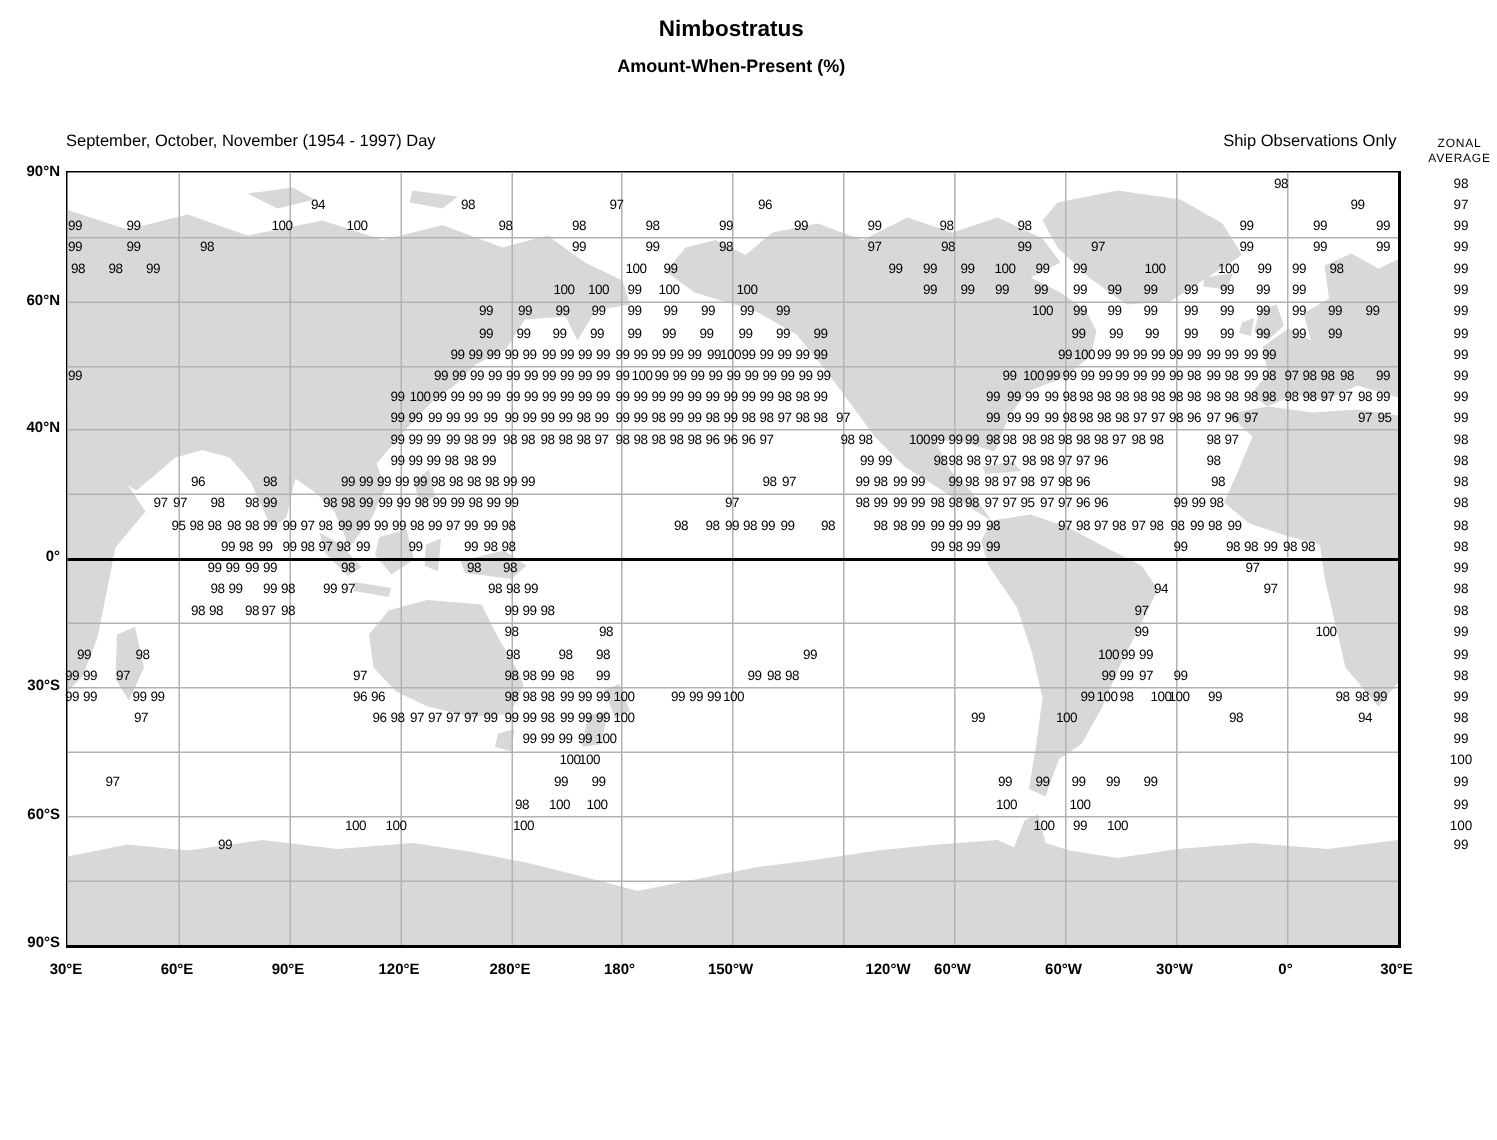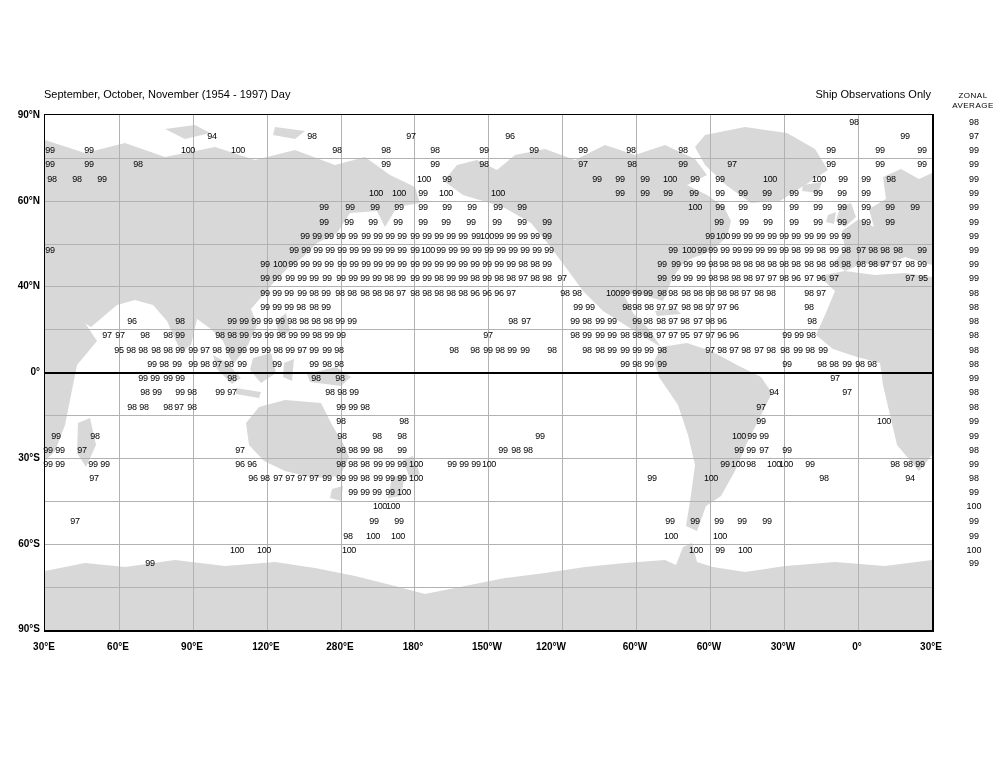--- a/index.html
+++ b/index.html
@@ -27,20 +27,22 @@
   .lonlab{position:absolute;width:44px;text-align:center;font-size:10px;
           font-weight:bold;top:641px;white-space:nowrap;}
   .gavg{position:absolute;left:44px;width:887px;top:677px;text-align:center;font-size:10px;}
   .finfo{position:absolute;left:44px;width:887px;top:706px;text-align:center;font-size:12.5px;}
 </style>
 </head>
 <body>
 
 <div id="canvas">
 
+  <div class="title">Nimbostratus</div>
+  <div class="subtitle">Amount-When-Present (%)</div>
 
   <div class="season">September, October, November (1954 - 1997) Day</div>
   <div class="source">Ship Observations Only</div>
   <div class="zonalhdr">
     <div>ZONAL</div>
     <div>AVERAGE</div>
   </div>
 
   <div id="map">
     <svg id="landsvg" viewBox="0 0 887 515" preserveAspectRatio="none">
@@ -727,19 +729,19 @@
     <div class="latlab" style="top: 452px;">30°S</div>
     <div class="latlab" style="top: 538px;">60°S</div>
     <div class="latlab" style="top: 623px;">90°S</div>
     <div class="lonlab" style="left: 22px;">30°E</div>
     <div class="lonlab" style="left: 96px;">60°E</div>
     <div class="lonlab" style="left: 170px;">90°E</div>
     <div class="lonlab" style="left: 244px;">120°E</div>
     <div class="lonlab" style="left: 318px;">280°E</div>
     <div class="lonlab" style="left: 391px;">180°</div>
     <div class="lonlab" style="left: 465px;">150°W</div>
-    <div class="lonlab" style="left: 529px;">120°W</div>
+    <div class="lonlab" style="left: 570px;">120°W</div>
     <div class="lonlab" style="left: 613px;">60°W</div>
     <div class="lonlab" style="left: 687px;">60°W</div>
     <div class="lonlab" style="left: 761px;">30°W</div>
     <div class="lonlab" style="left: 835px;">0°</div>
     <div class="lonlab" style="left: 909px;">30°E</div>
   </div>
 
 </body></html>

